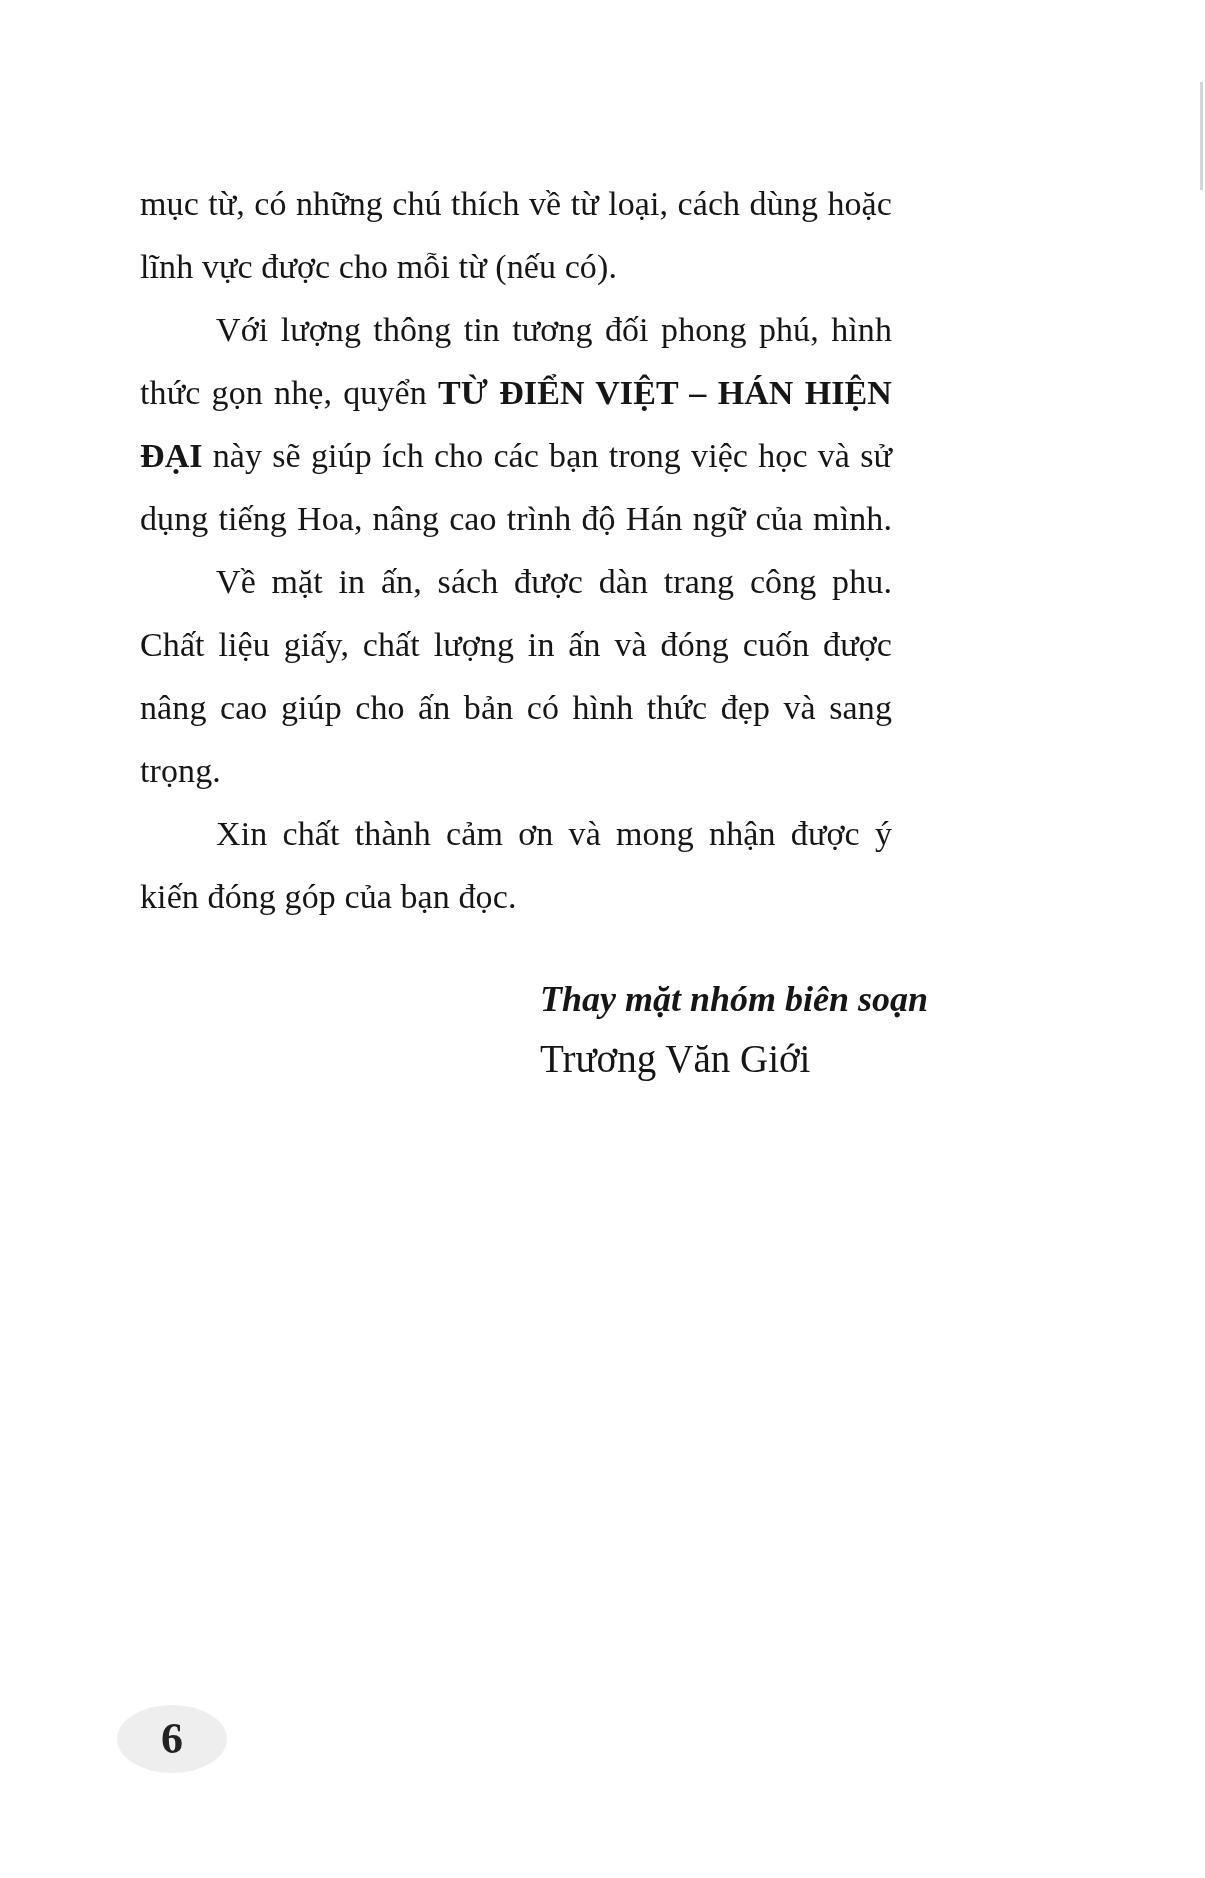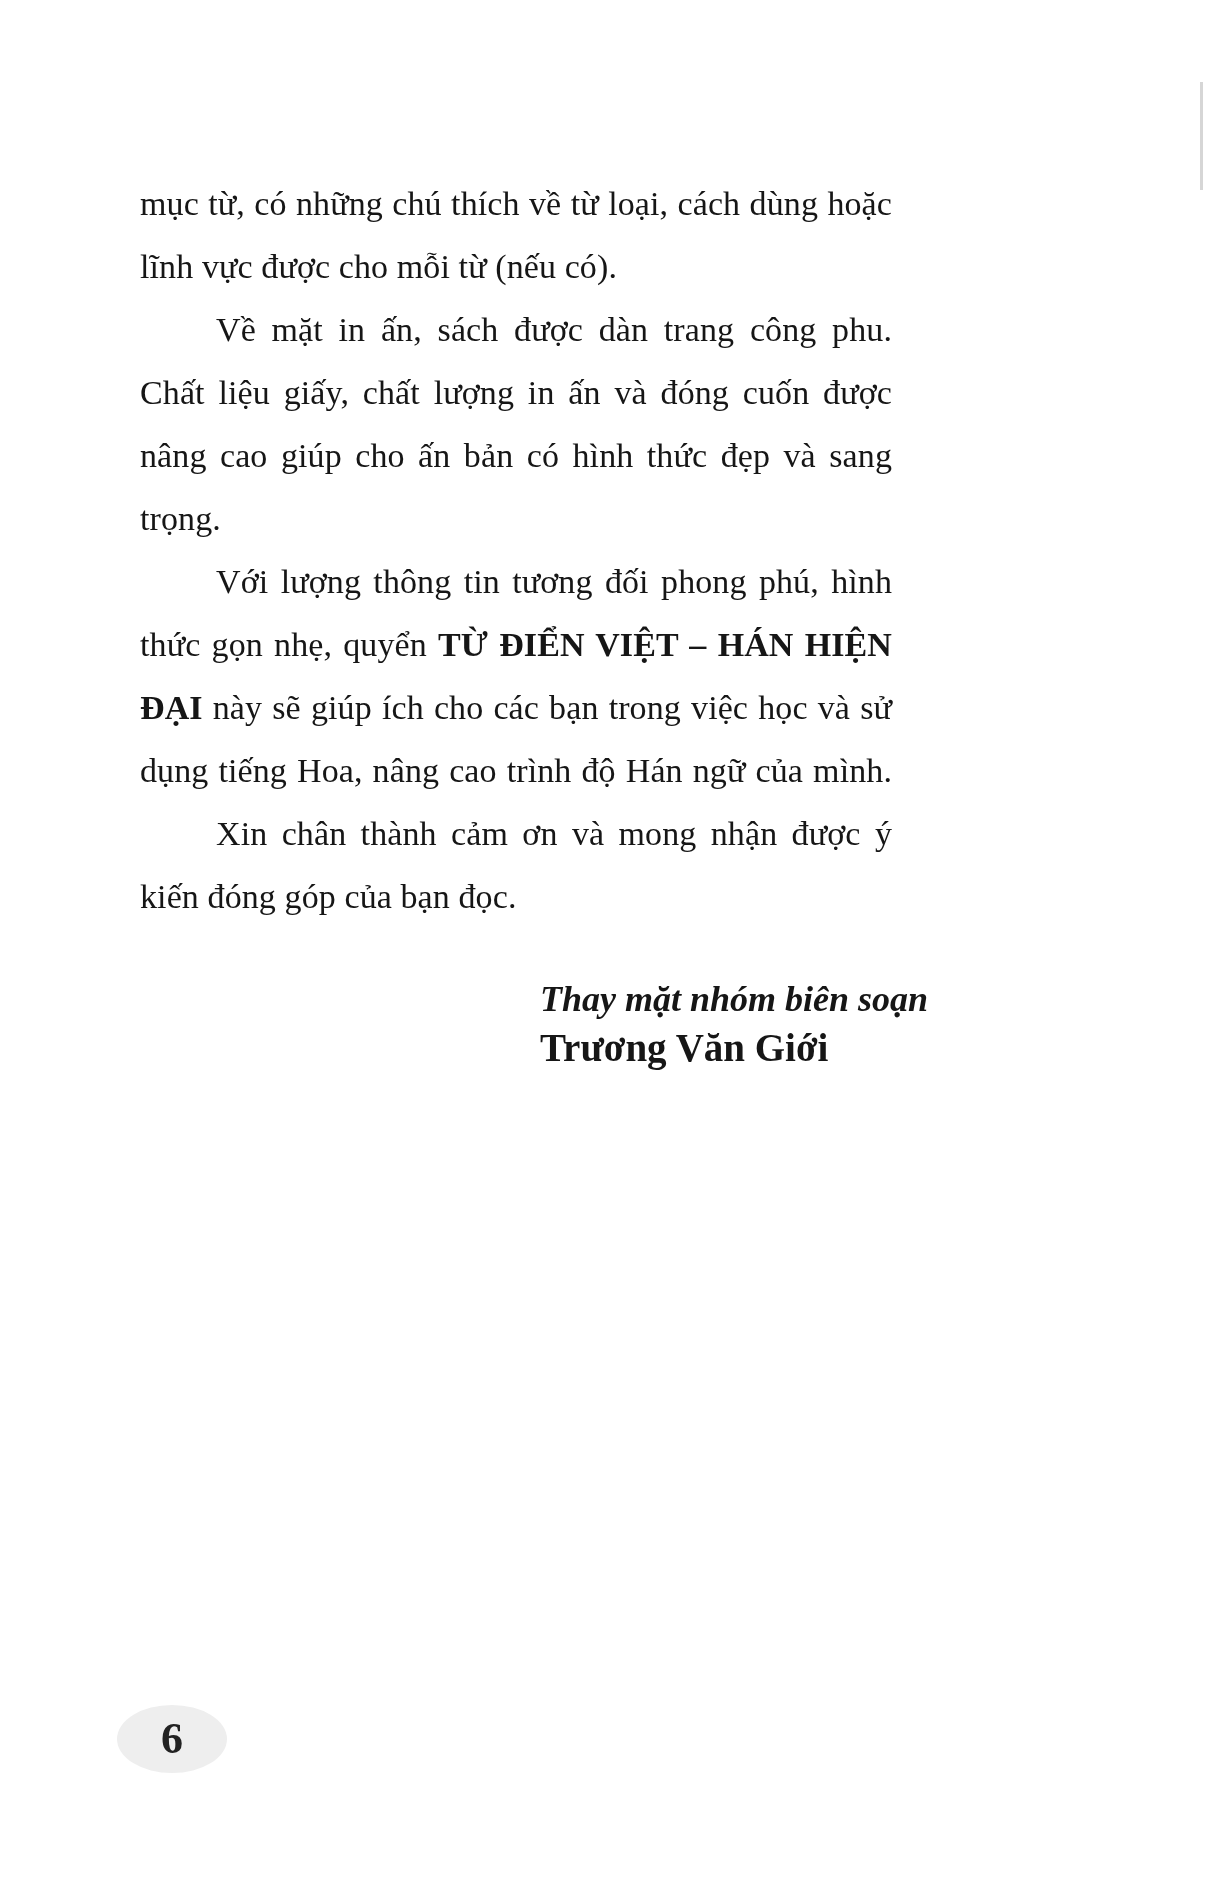--- a/index.html
+++ b/index.html
@@ -57,23 +57,23 @@
     text-align: left;
   }
   .sig-role {
     font-size: 36px;
     font-weight: bold;
     font-style: italic;
     line-height: 48px;
     white-space: nowrap;
   }
   .sig-name {
-    margin-top: 1px;
+    margin-top: 12px;
     font-size: 39px;
-    font-weight: bold;
+    font-weight: normal;
     line-height: 48px;
     white-space: nowrap;
   }
   
   .page-number-badge {
     position: absolute;
     left: 117px;
     top: 1705px;
     width: 110px;
     height: 68px;
@@ -106,33 +106,33 @@
 <div class="page">
 
   <div class="scan-artifact"></div>
 
   <div class="text-block">
       <div class="para">
         <div class="line justify"><span>mục từ, có những chú thích về từ loại, cách dùng hoặc</span></div>
         <div class="line"><span>lĩnh vực được cho mỗi từ (nếu có).</span></div>
       </div>
       <div class="para">
+        <div class="line justify indent"><span>Với lượng thông tin tương đối phong phú, hình</span></div>
+        <div class="line justify"><span>thức gọn nhẹ, quyển </span><span class="bold">TỪ ĐIỂN VIỆT – HÁN HIỆN</span></div>
+        <div class="line justify"><span class="bold">ĐẠI</span><span> này sẽ giúp ích cho các bạn trong việc học và sử</span></div>
+        <div class="line justify"><span>dụng tiếng Hoa, nâng cao trình độ Hán ngữ của mình.</span></div>
+      </div>
+      <div class="para">
         <div class="line justify indent"><span>Về mặt in ấn, sách được dàn trang công phu.</span></div>
         <div class="line justify"><span>Chất liệu giấy, chất lượng in ấn và đóng cuốn được</span></div>
         <div class="line justify"><span>nâng cao giúp cho ấn bản có hình thức đẹp và sang</span></div>
         <div class="line"><span>trọng.</span></div>
       </div>
       <div class="para">
-        <div class="line justify indent"><span>Với lượng thông tin tương đối phong phú, hình</span></div>
-        <div class="line justify"><span>thức gọn nhẹ, quyển </span><span class="bold">TỪ ĐIỂN VIỆT – HÁN HIỆN</span></div>
-        <div class="line justify"><span class="bold">ĐẠI</span><span> này sẽ giúp ích cho các bạn trong việc học và sử</span></div>
-        <div class="line justify"><span>dụng tiếng Hoa, nâng cao trình độ Hán ngữ của mình.</span></div>
-      </div>
-      <div class="para">
-        <div class="line justify indent"><span>Xin chân thành cảm ơn và mong nhận được ý</span></div>
+        <div class="line justify indent"><span>Xin chất thành cảm ơn và mong nhận được ý</span></div>
         <div class="line"><span>kiến đóng góp của bạn đọc.</span></div>
       </div>
     </div>
 
   <div class="signature">
     <div class="sig-role">Thay mặt nhóm biên soạn</div>
     <div class="sig-name">Trương Văn Giới</div>
   </div>
 
   <div class="page-number-badge">

